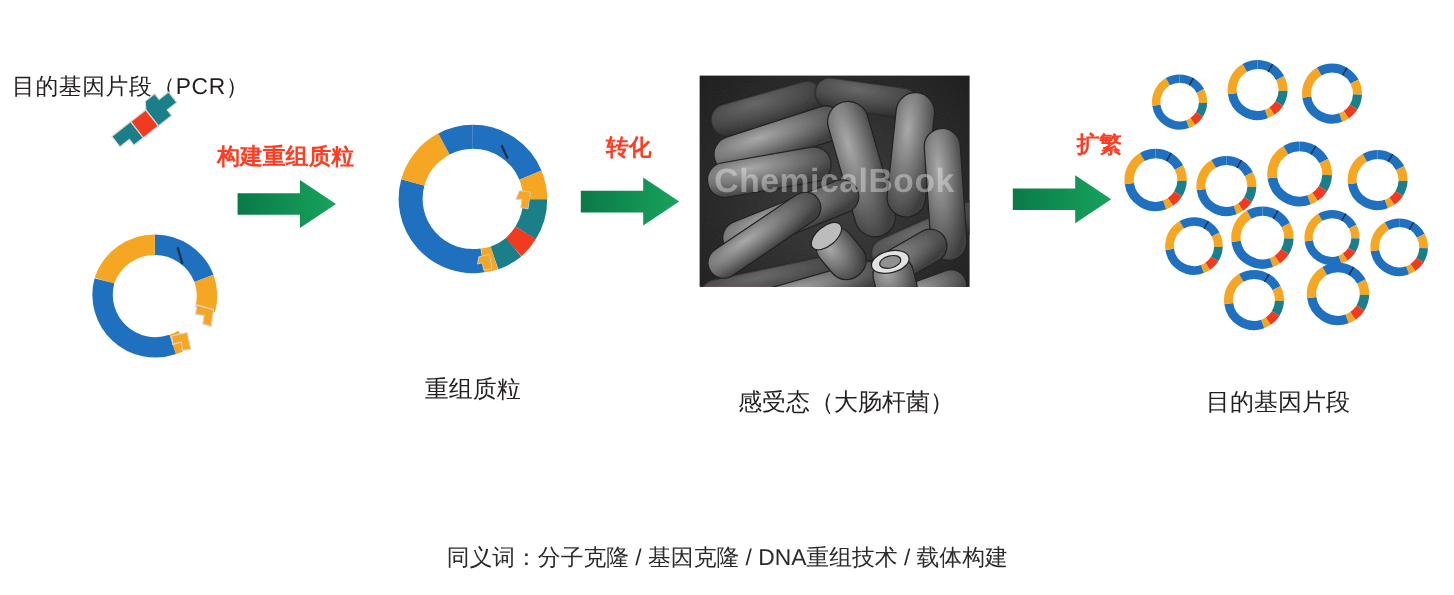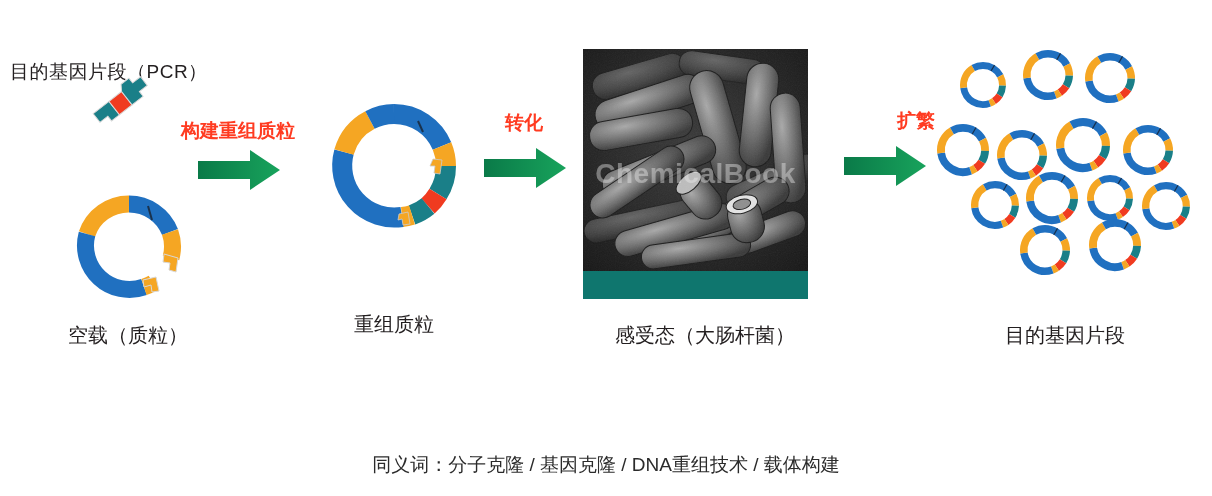--- a/index.html
+++ b/index.html
@@ -54,24 +54,24 @@
     text-align: center;
     transform: translateX(-50%);
   }
 
   
   .green-arrow { display: block; }
 
   
   #sem-panel {
     left: 583px;
-    top: 49px;
+    top: 63px;
     width: 225px;
-    height: 250px;
-    background: #0f766e;
+    height: 176px;
+    background: #b91c1c;
     overflow: hidden;
   }
   #sem-panel svg { display: block; }
   #sem-watermark {
     position: absolute;
     left: 0;
     top: 50%;
     width: 100%;
     margin-top: -16px;
     text-align: center;
@@ -118,21 +118,20 @@
         <path d="M78,95 A44,44 0 0 0 87,91" stroke="#f5a623"></path>
       </g>
 
       <path d="M98,62 L112,66 L110,80 L103,78 L104,71 L97,70 Z" fill="#f5a623" stroke="#d8d8d8" stroke-width="1"></path>
       <path d="M77,88 L90,85 L93,99 L86,100 L85,93 L78,95 Z" fill="#f5a623" stroke="#d8d8d8" stroke-width="1"></path>
 
       <line x1="82" y1="14" x2="86" y2="28" stroke="#19324d" stroke-width="2"></line>
     </svg>
   </div>
 
-  <div class="abs stage-caption" style="left:128px; top:322px;">空载（质粒）</div>
 
   <div class="abs arrow-label" style="left:238px; top:118px;">构建重组质粒</div>
   <div class="abs" style="left:196px; top:148px;">
     <svg class="green-arrow" width="86" height="44" viewBox="0 0 86 44">
       <defs>
         <linearGradient id="ag1" x1="0" y1="0" x2="1" y2="0">
           <stop offset="0" stop-color="#0a7a48"></stop>
           <stop offset="1" stop-color="#18a35c"></stop>
         </linearGradient>
       </defs>

